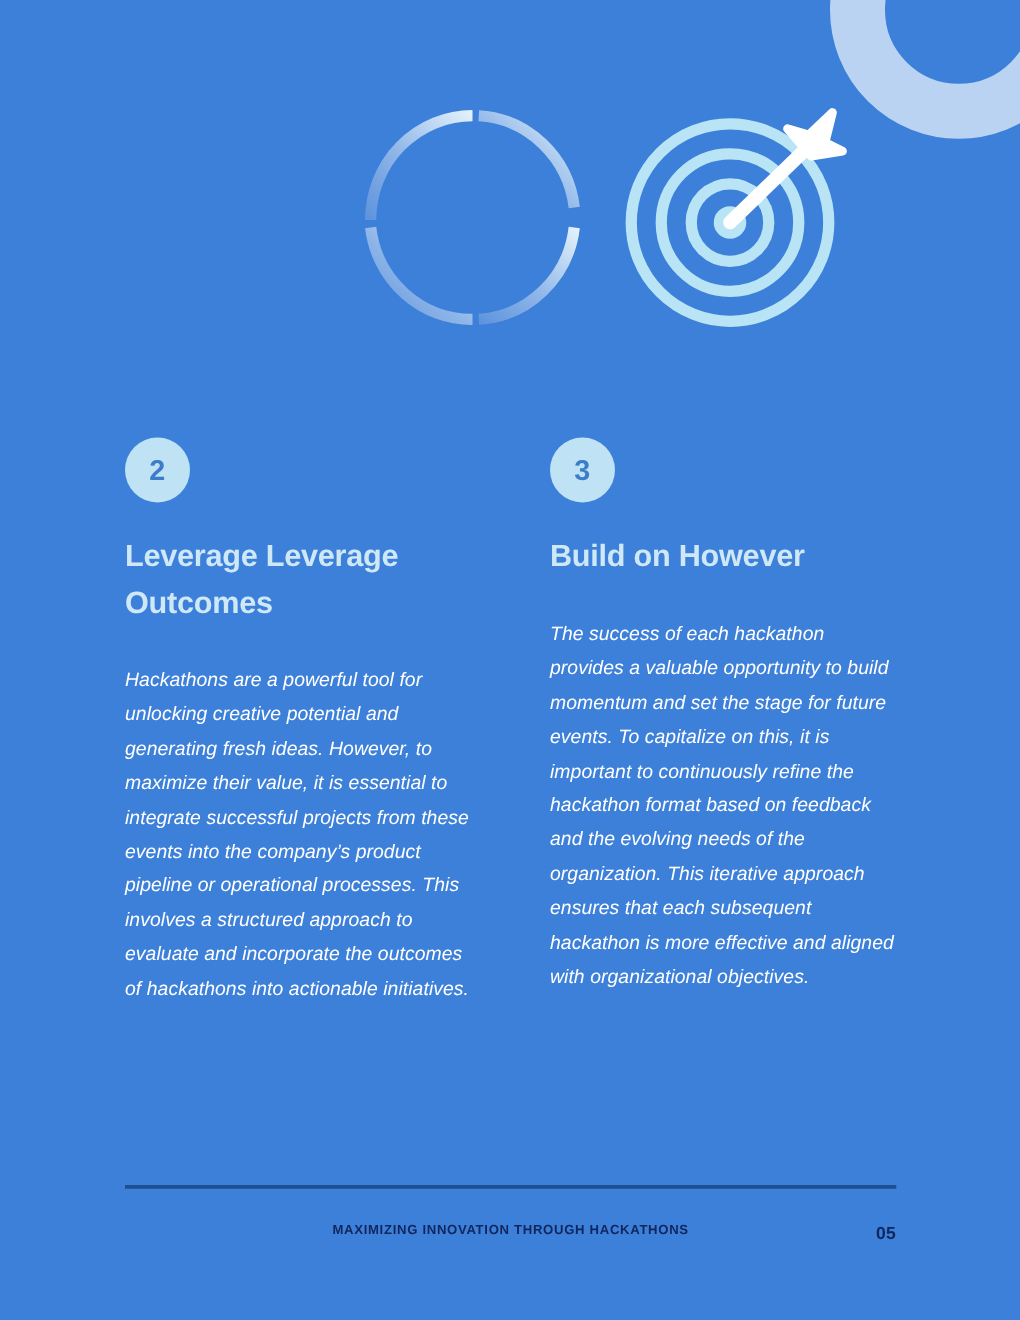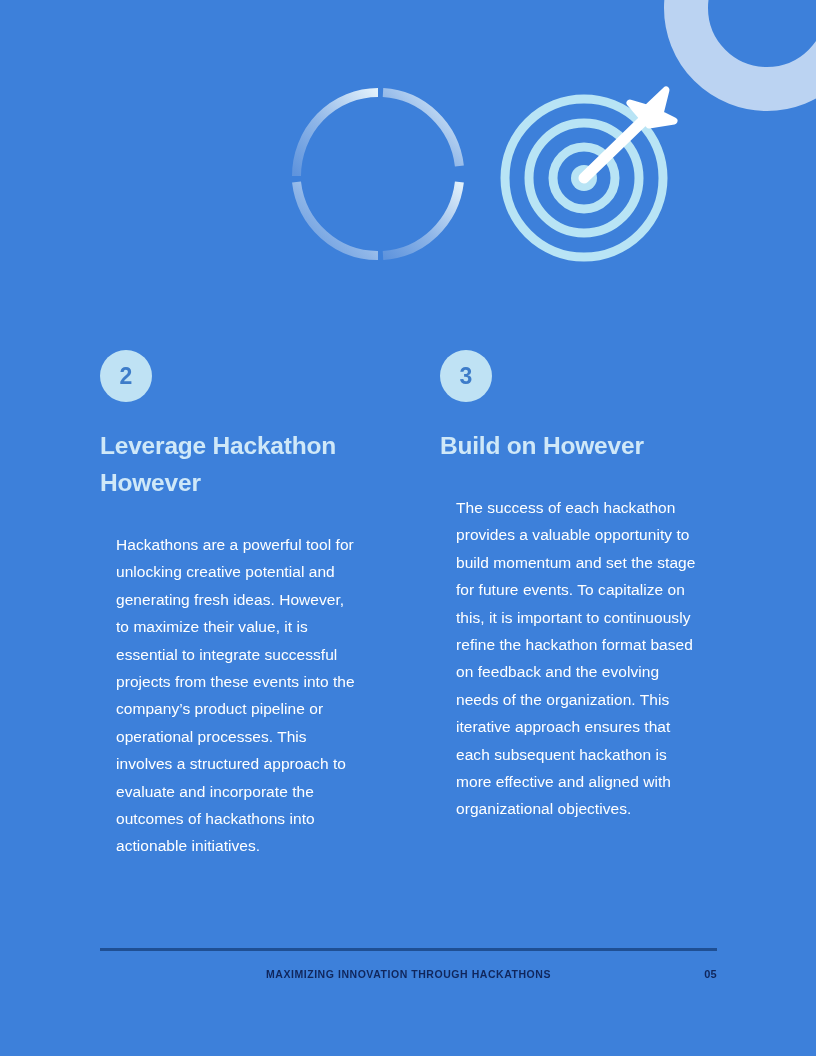--- a/index.html
+++ b/index.html
@@ -81,61 +81,62 @@
   .col-heading {
     margin: 0 0 30px 0;
     color: #cfe8f8;
     font-size: 24.5px;
     line-height: 37px;
     font-weight: bold;
     letter-spacing: -0.2px;
   }
 
   .col-body {
-    margin: 16px;
+    margin: 0;
     color: #ffffff;
     font-size: 15.5px;
     line-height: 27.4px;
     font-weight: normal;
     letter-spacing: 0.05px;
+    font-style: italic;
   }
 
   
   .footer {
     position: absolute;
     left: 100px;
     top: 948px;
     width: 617px;
   }
   .footer-rule {
     height: 3px;
     background: #1f4f93;
     width: 100%;
   }
   .footer-row {
     position: relative;
-    margin-top: 17px;
+    margin-top: 27px;
     height: 16px;
   }
   .footer-title {
     position: absolute;
     left: 0;
     right: 0;
     text-align: center;
     color: #10265c;
     font-size: 10.5px;
     font-weight: bold;
     letter-spacing: 0.55px;
   }
   .footer-page {
     position: absolute;
     right: 0;
     top: 0;
     color: #10265c;
-    font-size: 11px;
+    font-size: 14px;
     font-weight: bold;
     letter-spacing: 0.3px;
   }
 </style>
 </head>
 <body>
 
 <div class="page">
 
   <div class="deco-layer">
@@ -175,21 +176,21 @@
       <line x1="87" y1="98" x2="149" y2="38" stroke="#ffffff" stroke-width="11" stroke-linecap="round"></line>
 
       <path d="M 133 23 L 150 28 L 169 10 L 163 34 L 177 41 L 152 45 Z" fill="#ffffff" stroke="#ffffff" stroke-width="7" stroke-linejoin="round"></path>
     </svg>
   </div>
 
   <div class="columns">
 
     <div class="col">
       <div class="num-badge">2</div>
-      <h2 class="col-heading">Leverage Hackathon However</h2>
+      <h2 class="col-heading">Leverage Leverage Outcomes</h2>
       <p class="col-body">Hackathons are a powerful tool for unlocking creative potential and generating fresh ideas. However, to maximize their value, it is essential to integrate successful projects from these events into the company’s product pipeline or operational processes. This involves a structured approach to evaluate and incorporate the outcomes of hackathons into actionable initiatives.</p>
     </div>
 
     <div class="col col--right">
       <div class="num-badge">3</div>
       <h2 class="col-heading">Build on However</h2>
       <p class="col-body">The success of each hackathon provides a valuable opportunity to build momentum and set the stage for future events. To capitalize on this, it is important to continuously refine the hackathon format based on feedback and the evolving needs of the organization. This iterative approach ensures that each subsequent hackathon is more effective and aligned with organizational objectives.</p>
     </div>
   </div>
 

